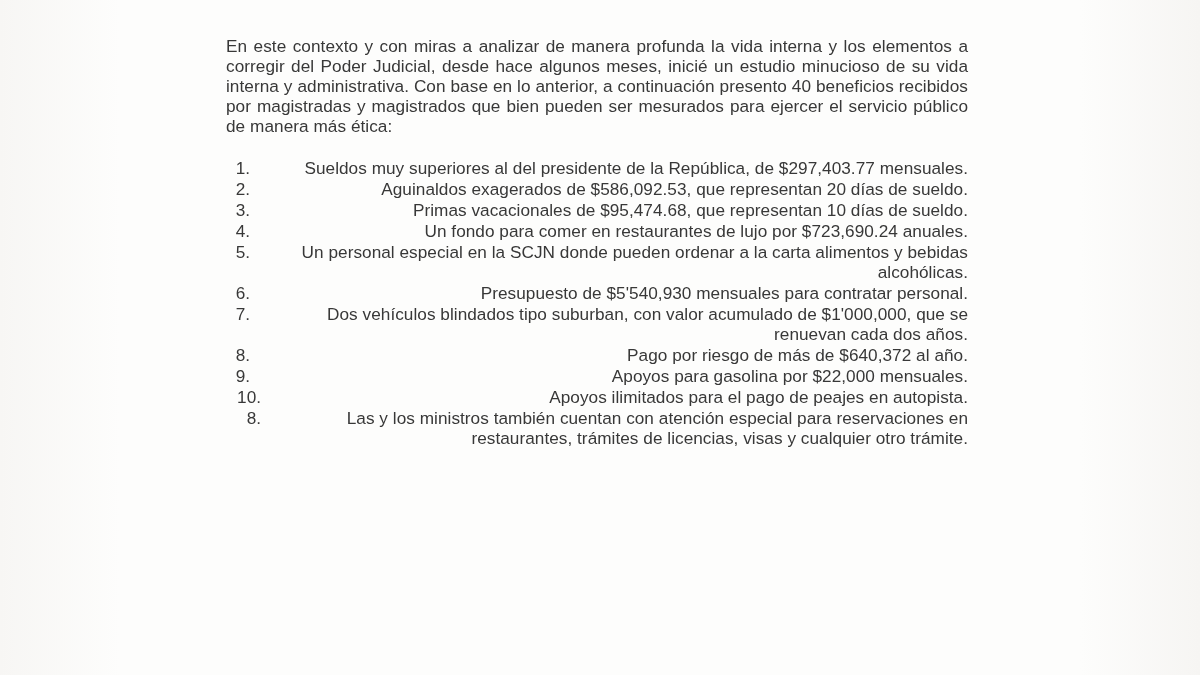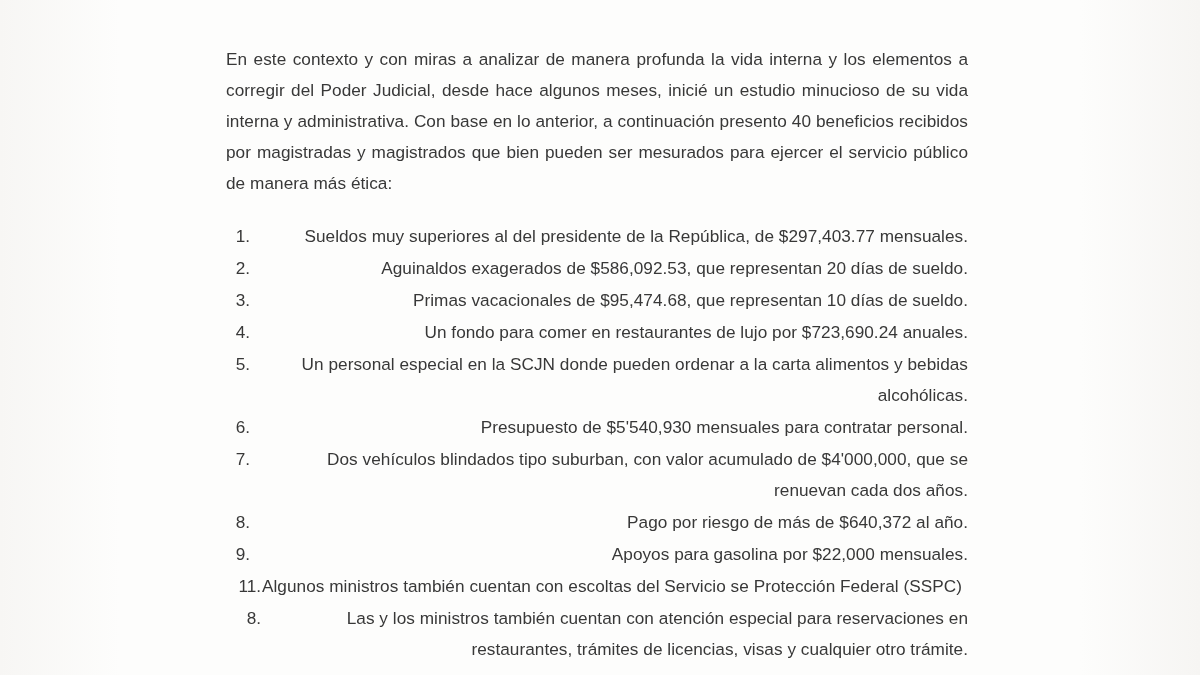--- a/index.html
+++ b/index.html
@@ -33,25 +33,24 @@
   }
 
   .content {
     position: absolute;
     left: 226px;
     top: 36px;
     width: 742px;
     z-index: 1;
     color: #3b3b3b;
     font-size: 17.2px;
-    line-height: 31px;
+    line-height: 20px;
     -webkit-font-smoothing: none;
     text-rendering: optimizeLegibility;
     filter: blur(0.22px) contrast(1.04);
-    margin-top: 8px;
   }
 
   .intro {
     margin: 0 0 22px 0;
     text-align: justify;
     text-justify: inter-word;
     letter-spacing: 0.05px;
   }
 
   .benefit-list {
@@ -128,38 +127,38 @@
         <span class="item-text">Un personal especial en la SCJN donde pueden ordenar a la carta alimentos y bebidas alcohólicas.</span>
       </li>
 
       <li class="benefit-item">
         <span class="item-number">6.</span>
         <span class="item-text">Presupuesto de $5'540,930 mensuales para contratar personal.</span>
       </li>
 
       <li class="benefit-item">
         <span class="item-number">7.</span>
-        <span class="item-text">Dos vehículos blindados tipo suburban, con valor acumulado de $4'000,000, que se renuevan cada dos años.</span>
+        <span class="item-text">Dos vehículos blindados tipo suburban, con valor acumulado de $1'000,000, que se renuevan cada dos años.</span>
       </li>
 
       <li class="benefit-item">
         <span class="item-number">8.</span>
         <span class="item-text">Pago por riesgo de más de $640,372 al año.</span>
       </li>
 
       <li class="benefit-item">
         <span class="item-number">9.</span>
         <span class="item-text">Apoyos para gasolina por $22,000 mensuales.</span>
       </li>
 
+      <li class="benefit-item wide">
+        <span class="item-number">10.</span>
+        <span class="item-text">Apoyos ilimitados para el pago de peajes en autopista.</span>
+      </li>
 
-      <li class="benefit-item wide justified">
-        <span class="item-number">11.</span>
-        <span class="item-text">Algunos ministros también cuentan con escoltas del Servicio se Protección Federal (SSPC)</span>
-      </li>
 
 
       <li class="benefit-item wide">
         <span class="item-number">8.</span>
         <span class="item-text">Las y los ministros también cuentan con atención especial para reservaciones en restaurantes, trámites de licencias, visas y cualquier otro trámite.</span>
       </li>
 
     </ol>
   </div>
 </div>

